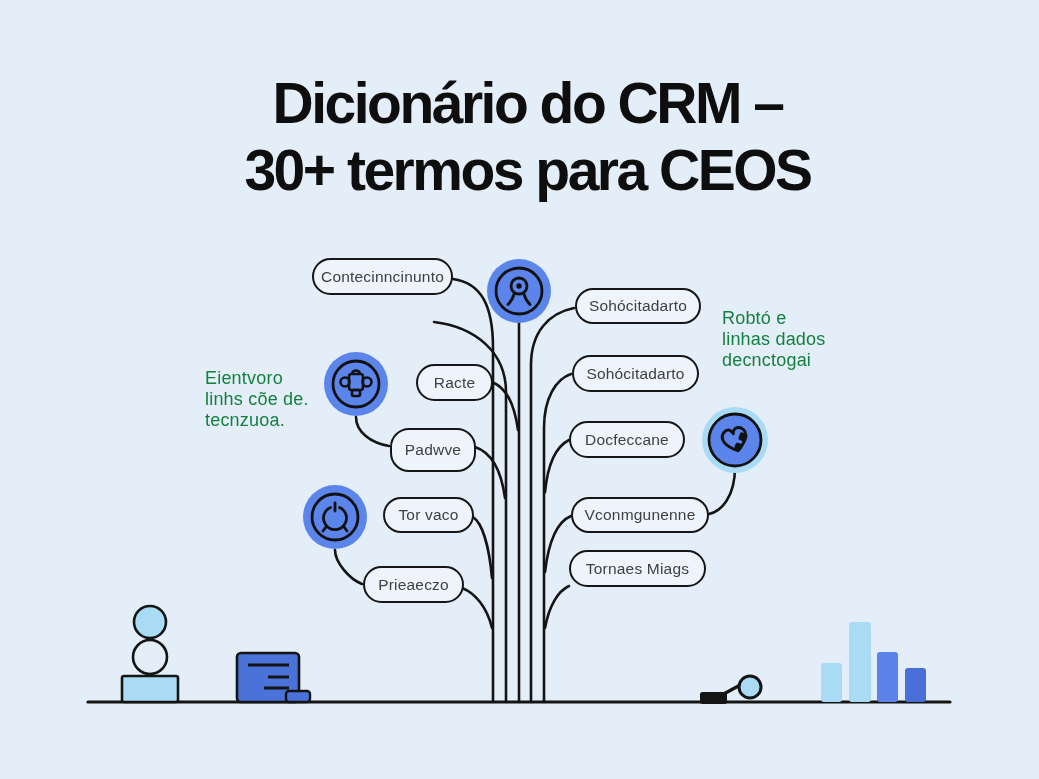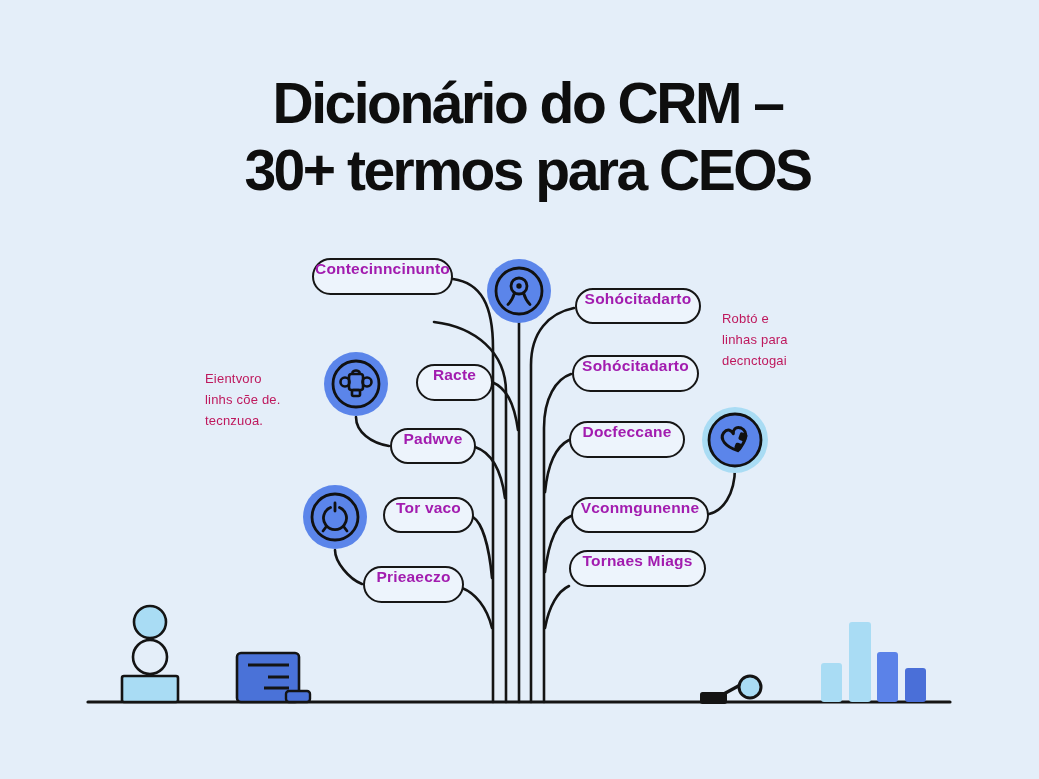--- a/index.html
+++ b/index.html
@@ -18,38 +18,37 @@
     font-size:57px;
     line-height:1.17;
     letter-spacing:-2.5px;
     color:#0e0e0e;
     padding-left:8px;
   }
   .svg-layer{position:absolute;left:0;top:0;z-index:1;}
   .pill{
     position:absolute;
     z-index:3;
-    display:flex;justify-content:center;
+    display:flex;align-items:center;justify-content:center;
     background:#edf4fc;
     border:2.5px solid #161616;
     border-radius:19px;
     font-size:15.5px;
     letter-spacing:.2px;
-    color:#a21caf;
+    color:#404040;
     box-sizing:border-box;
     white-space:nowrap;
-    font-weight:bold;
   }
   .icon-badge{position:absolute;z-index:4;}
   .note{
     position:absolute;
     z-index:2;
-    font-size:13px;
+    font-size:18px;
     line-height:21px;
-    color:#be185d;
+    color:#15803d;
     letter-spacing:.2px;
   }
 </style>
 </head>
 <body>
 
 <div class="canvas">
 
   <div class="title">
     <div>Dicionário do CRM –</div>
@@ -112,21 +111,21 @@
   </div>
   <div class="pill" style="left:575px;top:288px;width:126px;height:36px">
     <span>Sohócitadarto</span>
   </div>
   <div class="pill" style="left:416px;top:364px;width:77px;height:37px">
     <span>Racte</span>
   </div>
   <div class="pill" style="left:572px;top:355px;width:127px;height:37px">
     <span>Sohócitadarto</span>
   </div>
-  <div class="pill" style="left:390px;top:428px;width:86px;height:36px">
+  <div class="pill" style="left:390px;top:428px;width:86px;height:44px">
     <span>Padwve</span>
   </div>
   <div class="pill" style="left:569px;top:421px;width:116px;height:37px">
     <span>Docfeccane</span>
   </div>
   <div class="pill" style="left:383px;top:497px;width:91px;height:36px">
     <span>Tor vaco</span>
   </div>
   <div class="pill" style="left:571px;top:497px;width:138px;height:36px">
     <span>Vconmgunenne</span>
@@ -178,17 +177,17 @@
     <rect x="0" y="3" width="7" height="7" rx="2" fill="#111" transform="rotate(20 3 6)"></rect>
   </svg>
 
   <div class="note" style="left:205px;top:368px;width:120px">
     <div>Eientvoro</div>
     <div>linhs cõe de.</div>
     <div>tecnzuoa.</div>
   </div>
   <div class="note" style="left:722px;top:308px;width:130px">
     <div>Robtó e</div>
-    <div>linhas para</div>
+    <div>linhas dados</div>
     <div>decnctogai</div>
   </div>
 
 </div>
 
 </body></html>

